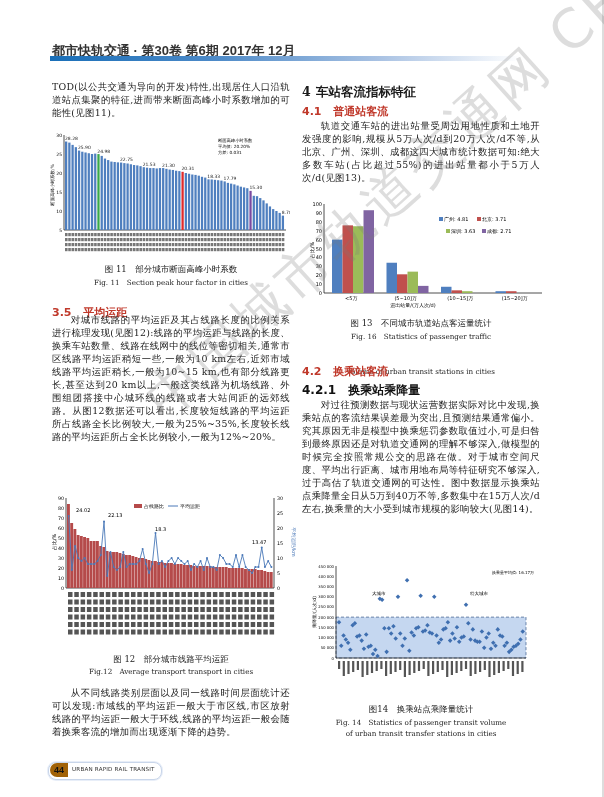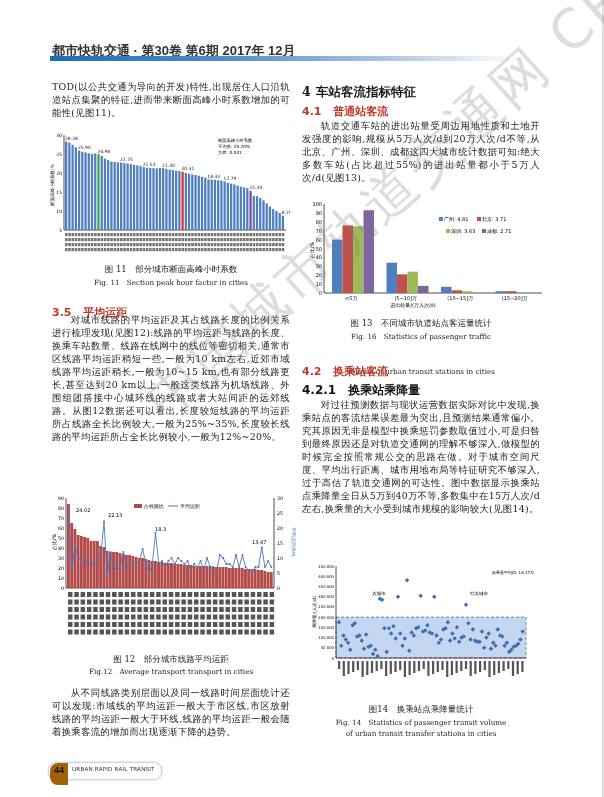--- a/index.html
+++ b/index.html
@@ -10,21 +10,21 @@
   .right-edge{right:0;top:0;width:2px;height:797px;background:#ddd;}
   .para{font-size:9.4px;line-height:13px;text-align:justify;letter-spacing:0.3px;}
   .para p{margin:0;}
   .indent{text-indent:2em;}
   .cap-cn{font-size:8.5px;text-align:center;}
   .cap-en{font-size:7.2px;text-align:center;}
   .sec{font-family:"DejaVu Sans","Liberation Sans",sans-serif;color:#c0392b;font-weight:bold;font-size:11px;text-align:right;}
   .sec-main{font-family:"DejaVu Serif","Liberation Serif",serif;color:#1a1a1a;font-weight:bold;font-size:12.5px;}
   .subsec{font-family:"DejaVu Sans","Liberation Sans",sans-serif;color:#111;font-weight:bold;font-size:12px;}
   .footer-pill{left:48px;top:762px;width:112px;height:16px;border-radius:8px;background:#fff;border:1px solid #c9d6ea;box-shadow:0 0 0 1px #e8eef8;}
-  .footer-num{left:50px;top:763px;width:18px;height:22px;border-radius:8px 0 0 8px;background:#a16207;font-family:Liberation Sans, sans-serif;font-weight:bold;font-size:9px;line-height:14px;text-align:center;color:#111;}
+  .footer-num{left:50px;top:763px;width:18px;height:14px;border-radius:8px 0 0 8px;background:#a16207;font-family:Liberation Sans, sans-serif;font-weight:bold;font-size:9px;line-height:14px;text-align:center;color:#111;}
   .footer-title{left:72px;top:766px;font-family:"DejaVu Sans","Liberation Sans",sans-serif;font-size:5.6px;color:#333;letter-spacing:0.2px;}
   .watermark{left:130px;top:380px;font-size:54px;color:rgba(120,120,120,0.25);transform:rotate(-42deg);transform-origin:left top;white-space:nowrap;font-family:"DejaVu Sans","Liberation Sans",sans-serif;letter-spacing:4px;}
   svg text{font-family:"DejaVu Sans","Liberation Sans",sans-serif;}
 </style>
 </head>
 <body>
 
 <div class="abs header-text">都市快轨交通 · 第30卷 第6期 2017年 12月</div>
 <div class="abs header-bar"></div>
 <div class="abs right-edge"></div>

